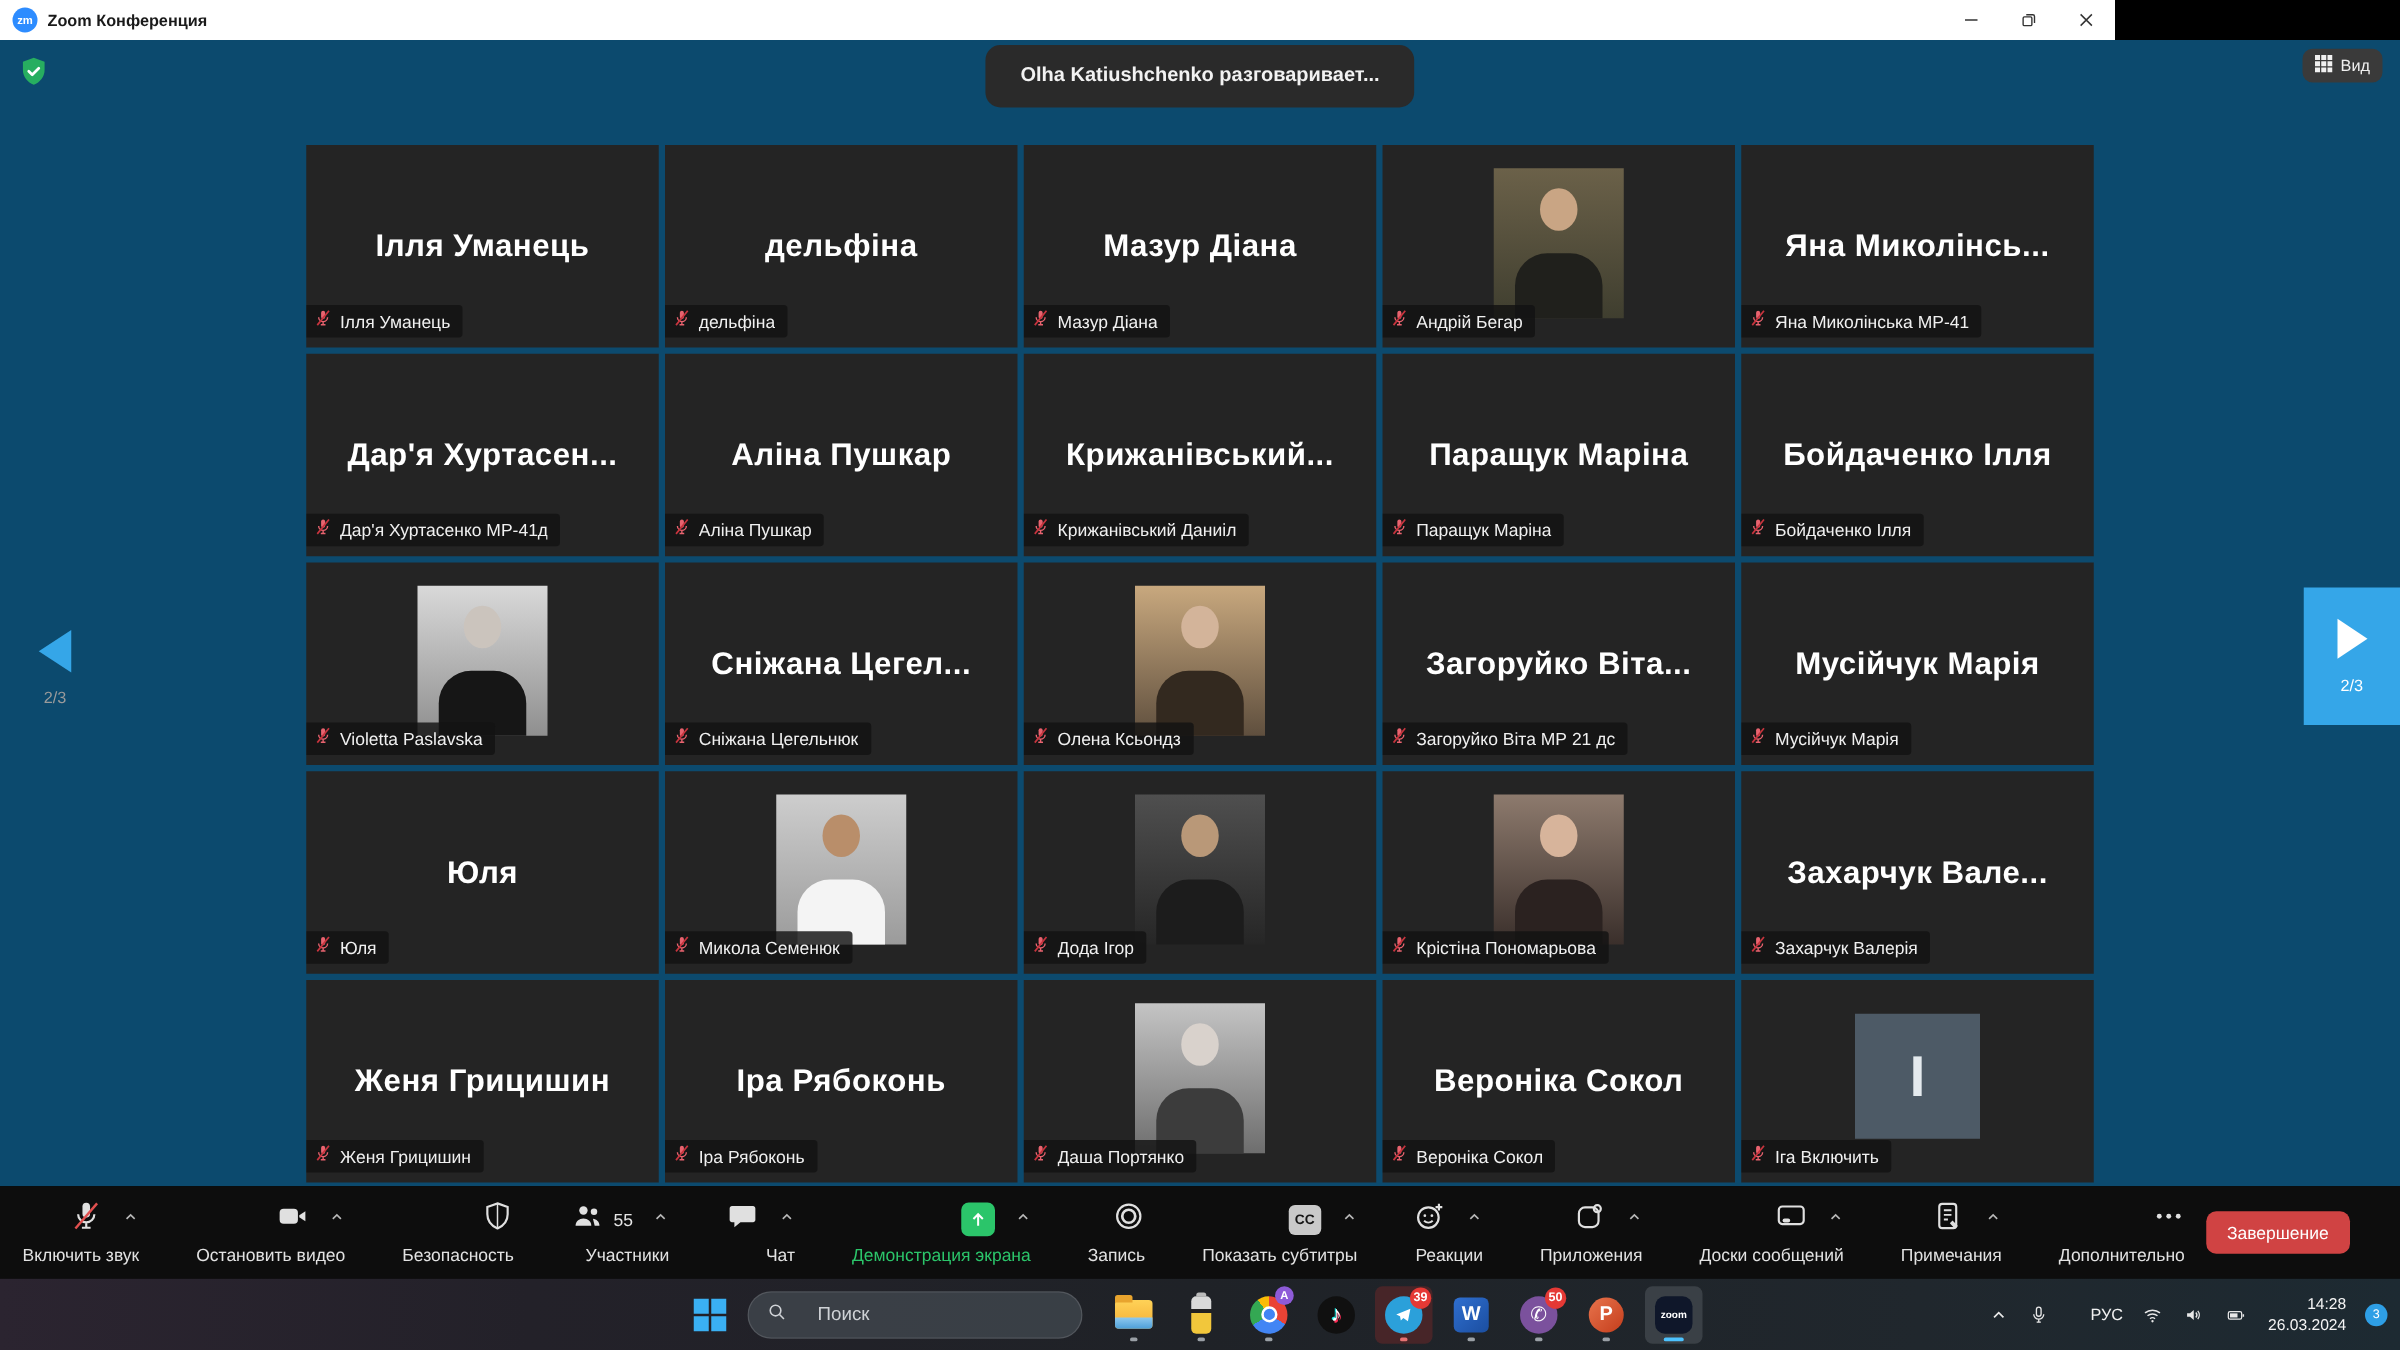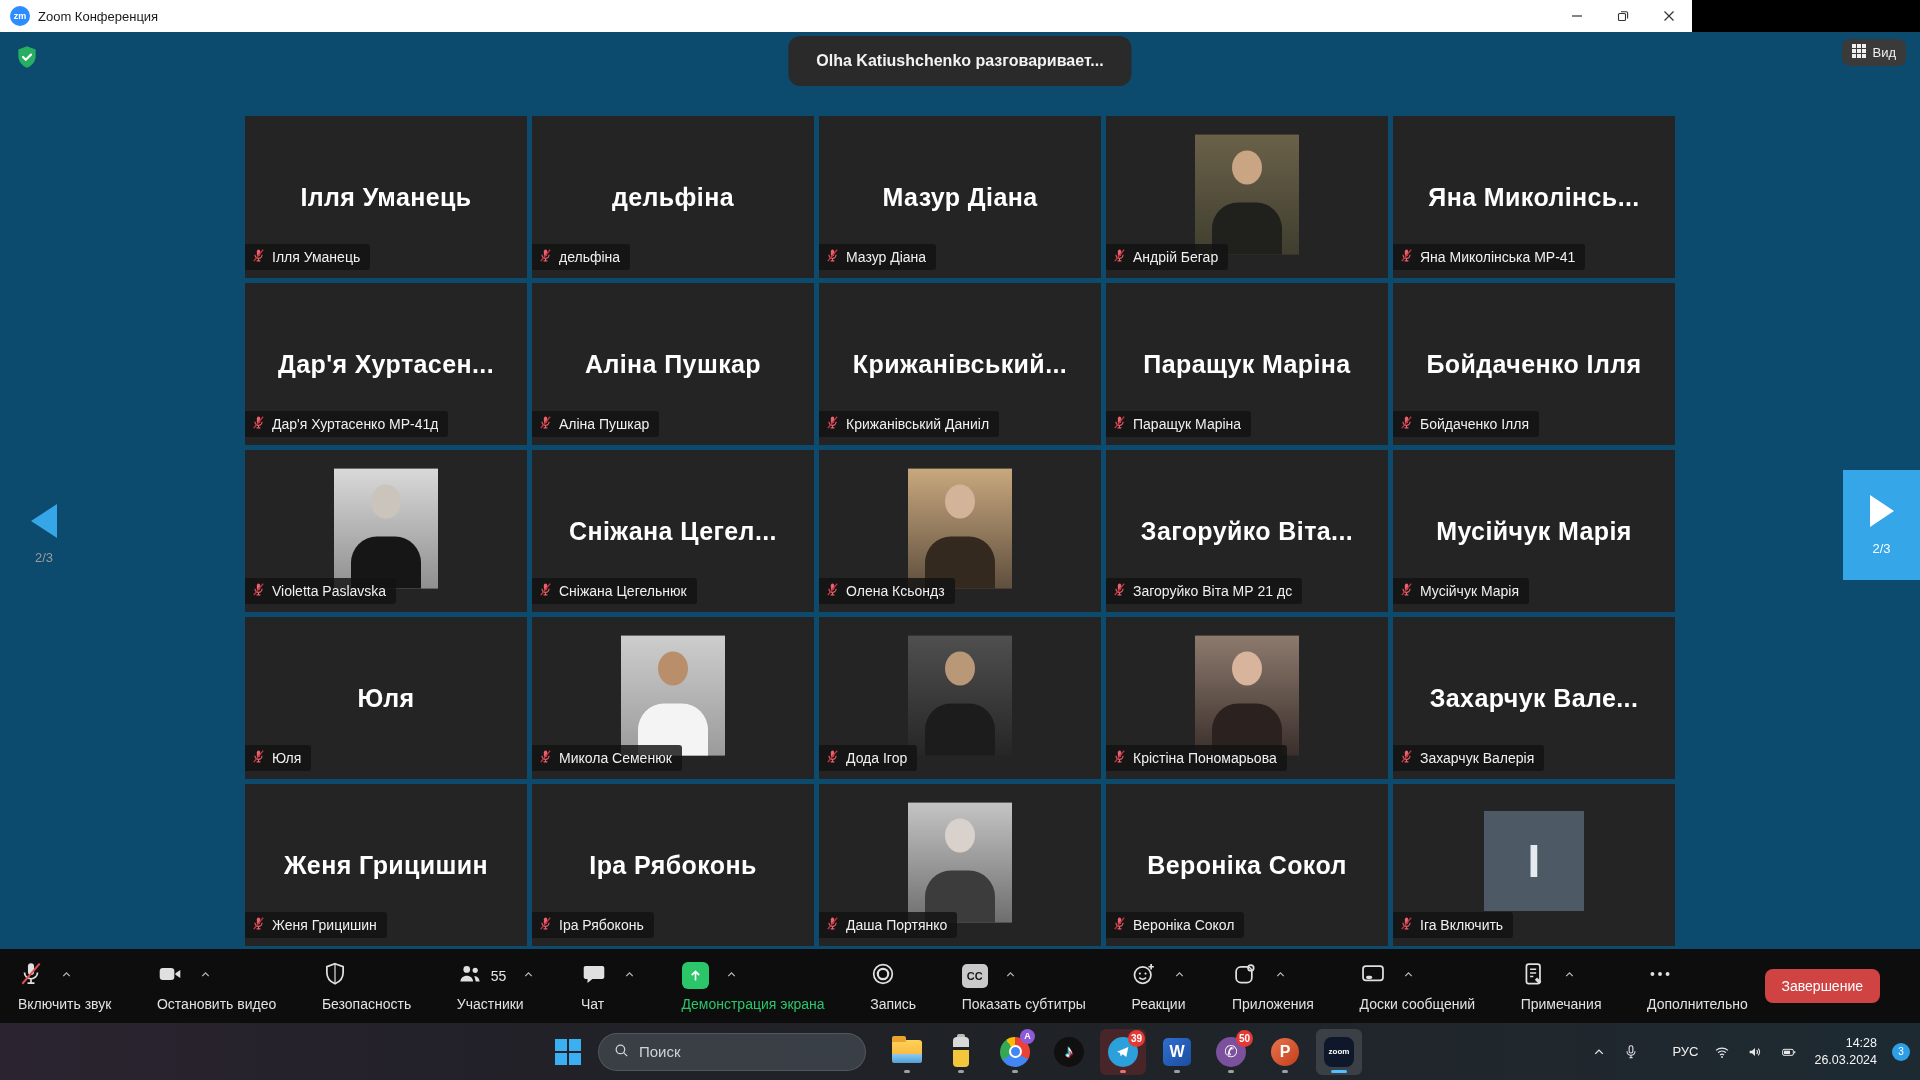--- a/index.html
+++ b/index.html
@@ -6,21 +6,21 @@
   html,body { width:1920px; height:1080px; overflow:hidden; background:#000;
     font-family:"Liberation Sans", sans-serif; }
   .stage { position:relative; width:1692px; height:1080px; }
 
   
   .titlebar { position:absolute; top:0; left:0; width:100%; height:32px; background:#ffffff;
     display:flex; align-items:center; }
   .zm-badge { width:20px; height:20px; border-radius:50%; background:#2d8cff; color:#fff;
     font-size:9px; font-weight:bold; display:flex; align-items:center; justify-content:center;
     margin:0 8px 0 10px; }
-  .title-text { font-size:13px; color:#1a1a1a; }
+  .title-text { font-size:13px; color:#1a1a1a;font-weight:bold; }
   .win-controls { margin-left:auto; display:flex; height:100%; }
   .win-btn { width:46px; height:100%; display:flex; align-items:center; justify-content:center; }
   .win-btn svg { display:block; }
 
   
   .meeting { position:absolute; top:32px; left:0; width:1920px; height:917px; background:#0c4a6e; }
   .shield { position:absolute; top:12px; left:14px; }
   .toast { position:absolute; top:4px; left:50%; transform:translateX(-50%);
     background:#2a2a2a; border-radius:12px; padding:16px 28px; color:#f2f2f2;
     font-size:16px; font-weight:bold; white-space:nowrap; }
@@ -55,42 +55,42 @@
   .nav-right { position:absolute; right:0; top:438px; width:77px; height:110px; background:#35a6e8;
     display:flex; flex-direction:column; align-items:center; justify-content:center; }
   .tri-right { width:0; height:0; border-top:16px solid transparent; border-bottom:16px solid transparent;
     border-left:24px solid #ffffff; }
   .nav-right .page-num { color:#fff; font-size:13px; margin-top:14px; }
 
   
   .toolbar { position:absolute; top:949px; left:0; width:1920px; height:74px; background:#0d0d0d;
     display:flex; align-items:center; padding:0 18px; }
   .tb-items { display:flex; flex:1; justify-content:space-between; align-items:center; max-width:1730px; }
-  .tb-item { display:flex; flex-direction:column; align-items:flex-start; gap:5px; cursor:default; }
+  .tb-item { display:flex; flex-direction:column; align-items:flex-end; gap:5px; cursor:default; }
   .tb-iconrow { display:flex; align-items:center; gap:16px; height:30px; }
   .tb-count { color:#e6e6e6; font-size:14px; margin-left:-8px; }
   .tb-label { color:#e2e2e2; font-size:14px; white-space:nowrap; }
   .tb-label.green { color:#2bc56a; }
   .share-box { width:27px; height:27px; border-radius:6px; background:#2bc56a;
     display:flex; align-items:center; justify-content:center; }
   .cc-box { width:26px; height:24px; border-radius:5px; background:#c9c9c9; color:#161616;
     font-size:11px; font-weight:bold; display:flex; align-items:center; justify-content:center; }
   .end-btn { margin-left:auto; margin-right:22px; background:#d04343; color:#fff; font-size:14px;
     border:none; border-radius:8px; padding:9px 17px; font-family:inherit; }
 
   
   .taskbar { position:absolute; top:1023px; left:0; width:1920px; height:57px;
     background:linear-gradient(90deg,#2b2430,#232129 22%,#1f2227 50%,#20272d 80%,#1d2a32);
     display:flex; align-items:center; }
   .tb-center { position:absolute; left:548px; display:flex; align-items:center; gap:10px; }
   .start-btn { width:40px; height:40px; display:flex; align-items:center; justify-content:center; }
   .win-logo { display:grid; grid-template-columns:12px 12px; grid-template-rows:12px 12px; gap:2px; }
   .win-logo div { background:#3ab0f3; }
   .search-pill { width:268px; height:38px; border-radius:19px; background:rgba(62,68,75,.85);
-    border:1px solid rgba(255,255,255,.13); display:flex; align-items:center; gap:9px; padding:0 14px;
+    border:1px solid rgba(255,255,255,.13); display:flex; align-items:center; gap:24px; padding:0 14px;
     color:#cfd2d6; font-size:15px; }
   .apps { display:flex; align-items:center; gap:8px; margin-left:8px; }
   .app { position:relative; width:46px; height:46px; display:flex; align-items:center;
     justify-content:center; border-radius:6px; }
   .app.highlight { background:rgba(120,40,40,.45); }
   .app.active { background:#3a4046; }
   .dot { position:absolute; bottom:2px; left:50%; transform:translateX(-50%);
     width:6px; height:3px; border-radius:2px; background:#9aa0a6; }
   .dot.red { background:#e57373; }
   .dot.wide { width:16px; background:#4cc2ff; }

